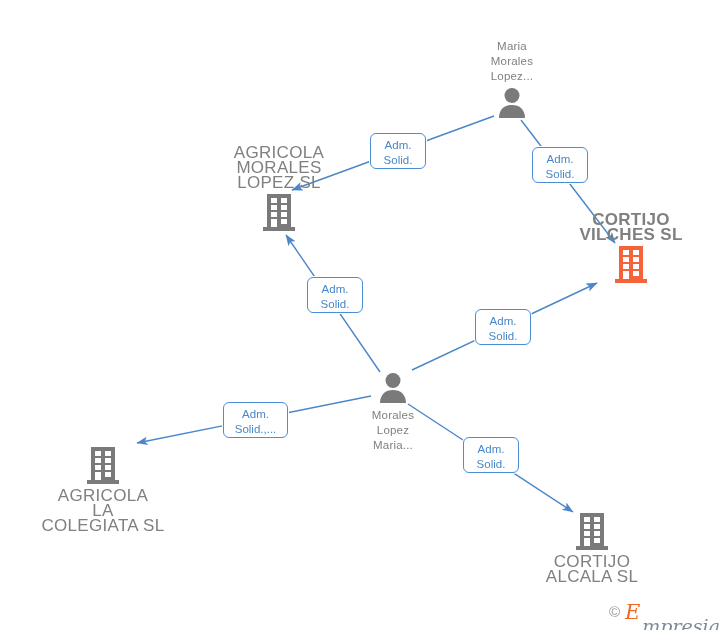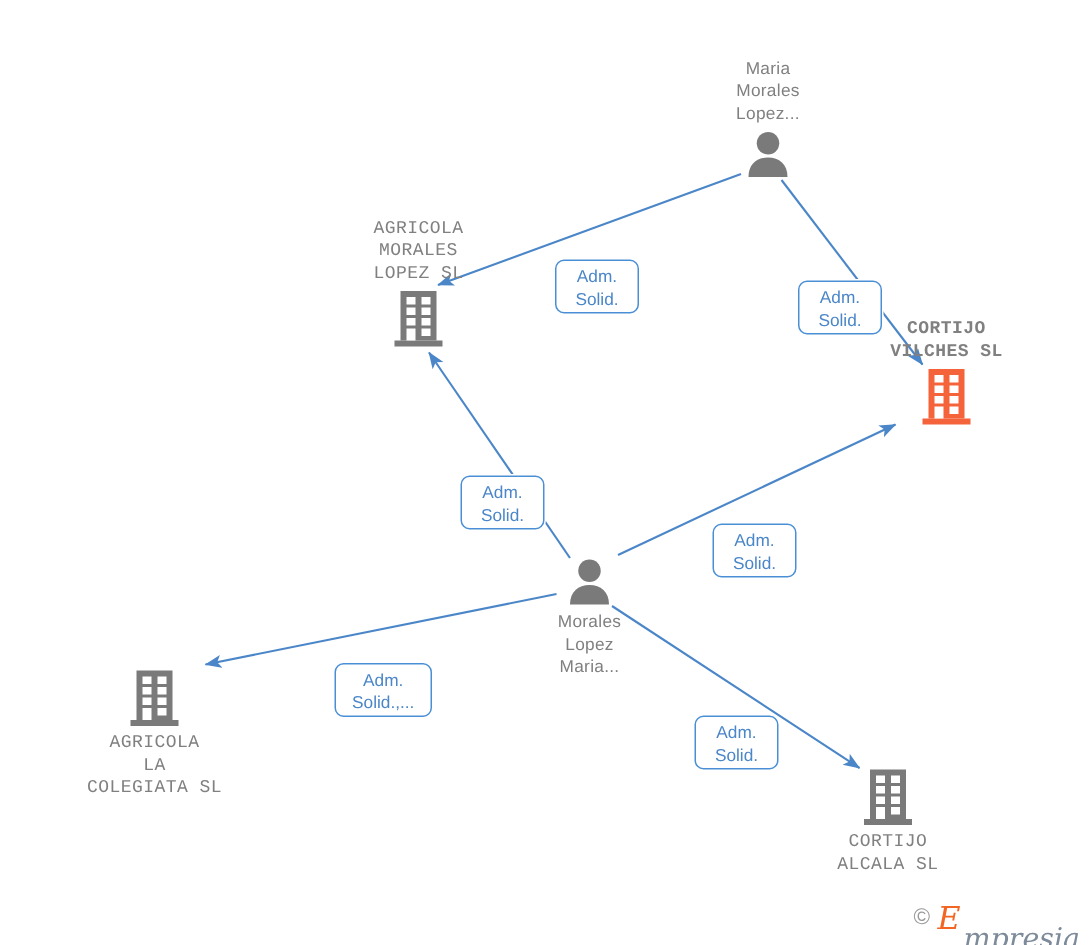--- a/index.html
+++ b/index.html
@@ -34,23 +34,22 @@
     user-select: none;
   }
   .node-label {
     font-size: 11.5px;
     line-height: 15px;
     color: #808080;
     letter-spacing: 0.2px;
     white-space: pre-line;
   }
   .node-label.company {
-    font-size: 12px;
+    font-size: 17px;
     letter-spacing: 0.3px;
-    font-family: Liberation Mono, monospace;
   }
   .node-label.highlight {
     color: #808080;
     font-weight: bold;
   }
   .node-icon {
     display: block;
     margin: 0 auto;
   }
   .node.label-top .node-label { margin-bottom: 2px; }
@@ -63,21 +62,20 @@
     background: #ffffff;
     border: 1.4px solid #4a8fd6;
     border-radius: 6px;
     color: #4a86c8;
     font-size: 11.5px;
     line-height: 15px;
     text-align: center;
     padding: 4px 6px 5px 6px;
     white-space: pre-line;
     box-shadow: 0 0 0 1px #ffffff;
-    margin-top: 40px;
   }
 
   
   #watermark {
     position: absolute;
     right: 8px;
     bottom: 8px;
     display: flex;
     align-items: center;
     gap: 5px;

